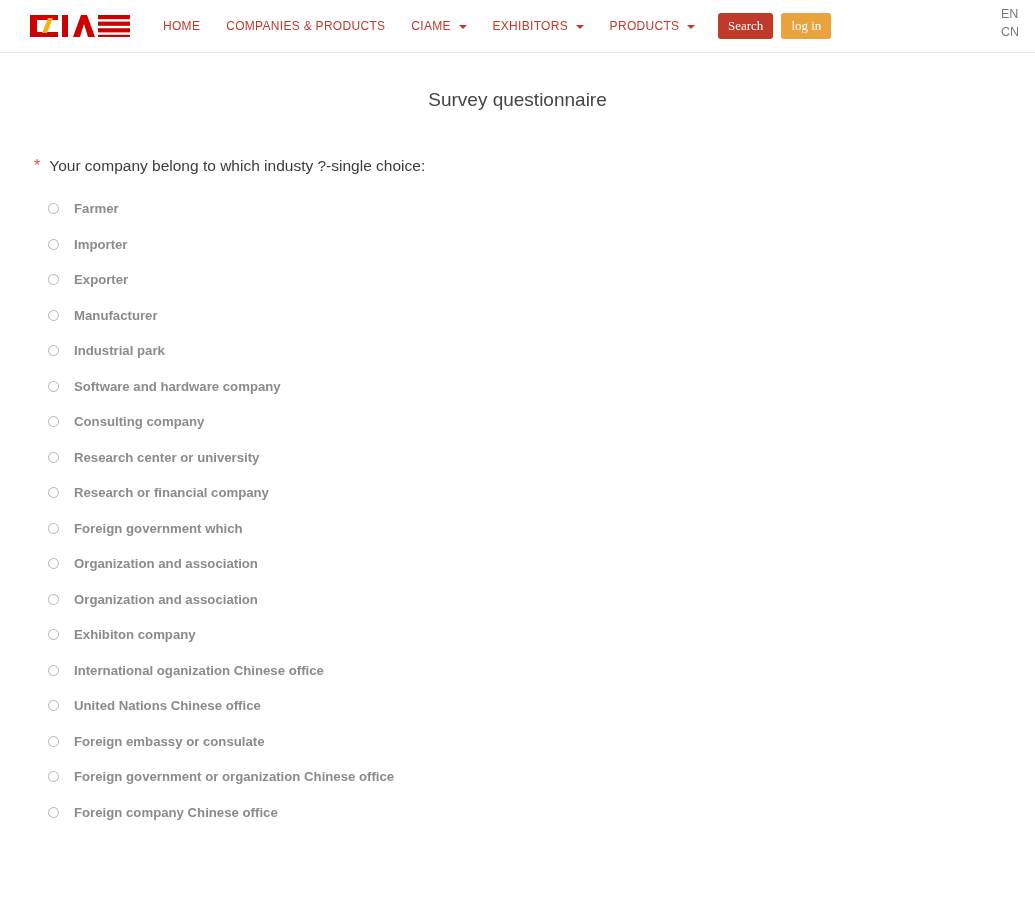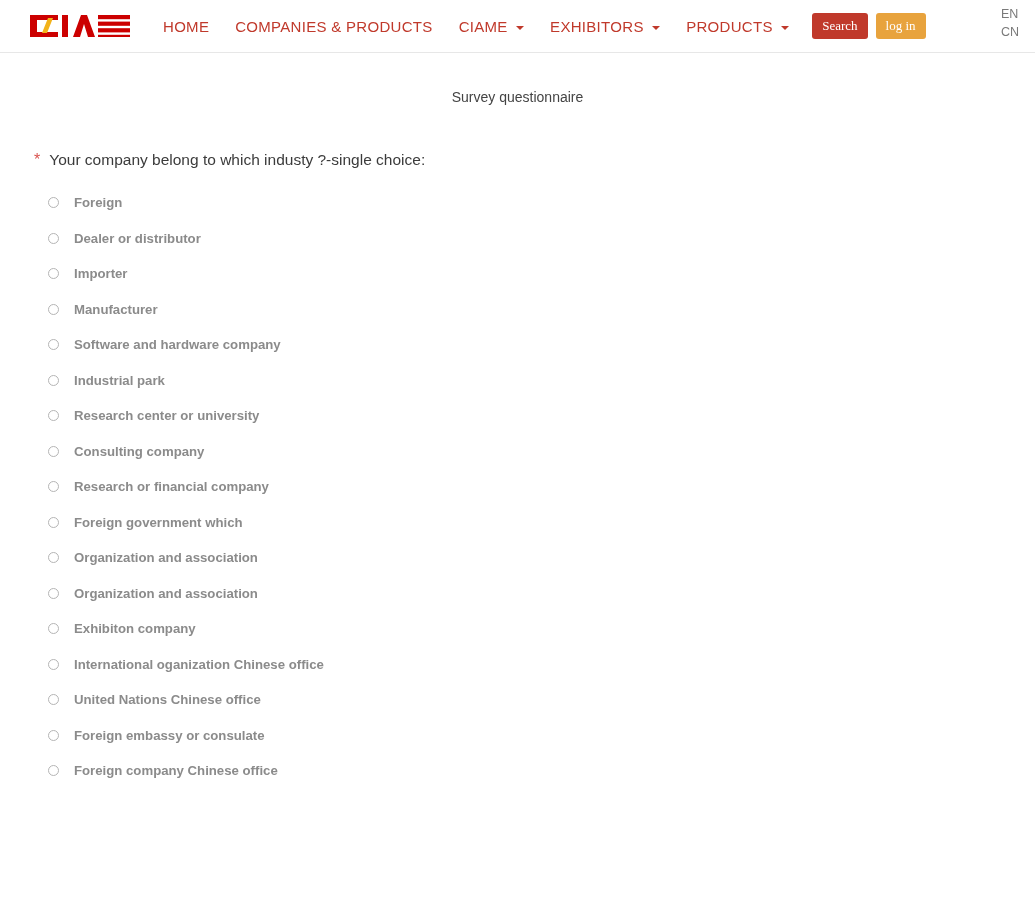--- a/index.html
+++ b/index.html
@@ -33,21 +33,21 @@
   }
 
   .main-nav {
     display: flex;
     align-items: center;
     gap: 0px;
   }
 
   .nav-item {
     color: #c0392b;
-    font-size: 15px;
+    font-size: 12px;
     letter-spacing: 0.3px;
     padding: 6px 13px;
     text-decoration: none;
     white-space: nowrap;
     cursor: pointer;
   }
 
   .caret {
     display: inline-block;
     width: 0; height: 0;
@@ -85,21 +85,21 @@
   .lang-switch a {
     color: #7a7a7a;
     font-size: 12.5px;
     text-decoration: none;
     cursor: pointer;
   }
 
   
   .page-title {
     text-align: center;
-    font-size: 14px;
+    font-size: 19px;
     color: #444444;
     font-weight: normal;
     margin: 36px 0 0 0;
     font-family: "Liberation Sans", sans-serif;
   }
 
   .question-block {
     margin: 46px 0 0 0;
     padding-left: 34px;
   }
@@ -213,52 +213,52 @@
 
 <div class="question-block">
   <div class="question-label">
     <span class="required-star">*</span>
     <span>Your company belong to which industy ?-single choice:</span>
   </div>
 
   <div class="options">
     <div class="option-row">
       <input type="radio" class="radio" name="industry" style="">
-      <label class="option-label">Foreign</label>
-    </div>
-    <div class="option-row">
-      <input type="radio" class="radio" name="industry" style="">
-      <label class="option-label">Dealer or distributor</label>
+      <label class="option-label">Farmer</label>
     </div>
     <div class="option-row">
       <input type="radio" class="radio" name="industry" style="">
       <label class="option-label">Importer</label>
     </div>
     <div class="option-row">
       <input type="radio" class="radio" name="industry" style="">
+      <label class="option-label">Exporter</label>
+    </div>
+    <div class="option-row">
+      <input type="radio" class="radio" name="industry" style="">
       <label class="option-label">Manufacturer</label>
     </div>
     <div class="option-row">
       <input type="radio" class="radio" name="industry" style="">
+      <label class="option-label">Industrial park</label>
+    </div>
+    <div class="option-row">
+      <input type="radio" class="radio" name="industry" style="">
       <label class="option-label">Software and hardware company</label>
     </div>
     <div class="option-row">
       <input type="radio" class="radio" name="industry" style="">
-      <label class="option-label">Industrial park</label>
+      <label class="option-label">Consulting company</label>
     </div>
     <div class="option-row">
       <input type="radio" class="radio" name="industry" style="">
       <label class="option-label">Research center or university</label>
     </div>
     <div class="option-row">
       <input type="radio" class="radio" name="industry" style="">
-      <label class="option-label">Consulting company</label>
-    </div>
-    <div class="option-row">
-      <input type="radio" class="radio" name="industry" style="">
       <label class="option-label">Research or financial company</label>
     </div>
     <div class="option-row">
       <input type="radio" class="radio" name="industry" style="">
       <label class="option-label">Foreign government which</label>
     </div>
     <div class="option-row">
       <input type="radio" class="radio" name="industry" style="">
       <label class="option-label">Organization and association</label>
     </div>
@@ -274,19 +274,23 @@
       <input type="radio" class="radio" name="industry" style="">
       <label class="option-label">International oganization Chinese office</label>
     </div>
     <div class="option-row">
       <input type="radio" class="radio" name="industry" style="">
       <label class="option-label">United Nations Chinese office</label>
     </div>
     <div class="option-row">
       <input type="radio" class="radio" name="industry" style="">
       <label class="option-label">Foreign embassy or consulate</label>
+    </div>
+    <div class="option-row">
+      <input type="radio" class="radio" name="industry" style="">
+      <label class="option-label">Foreign government or organization Chinese office</label>
     </div>
     <div class="option-row">
       <input type="radio" class="radio" name="industry" style="">
       <label class="option-label">Foreign company Chinese office</label>
     </div>
   </div>
 </div>
 
 </body></html>

